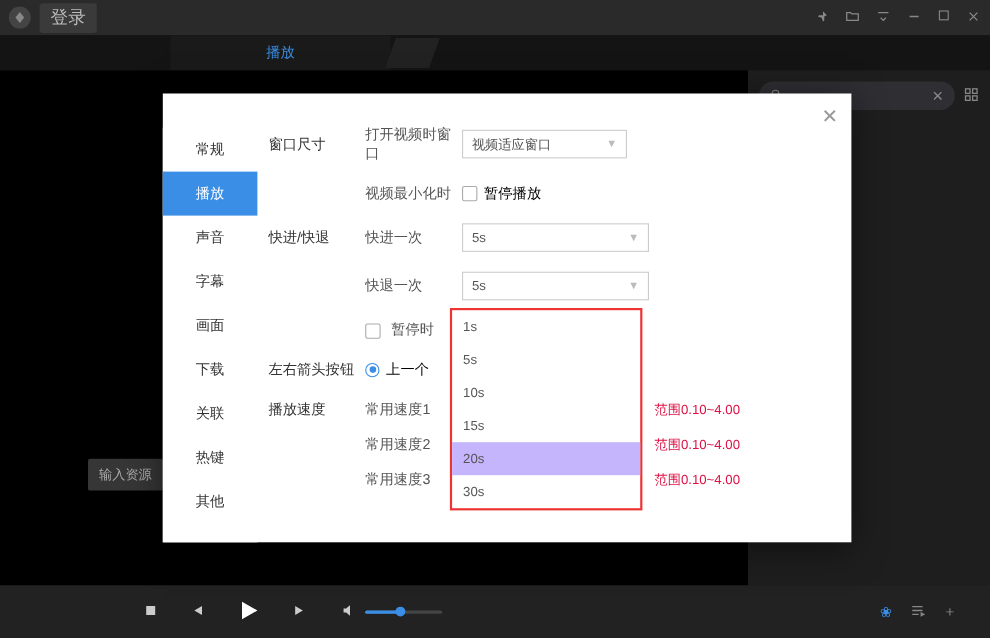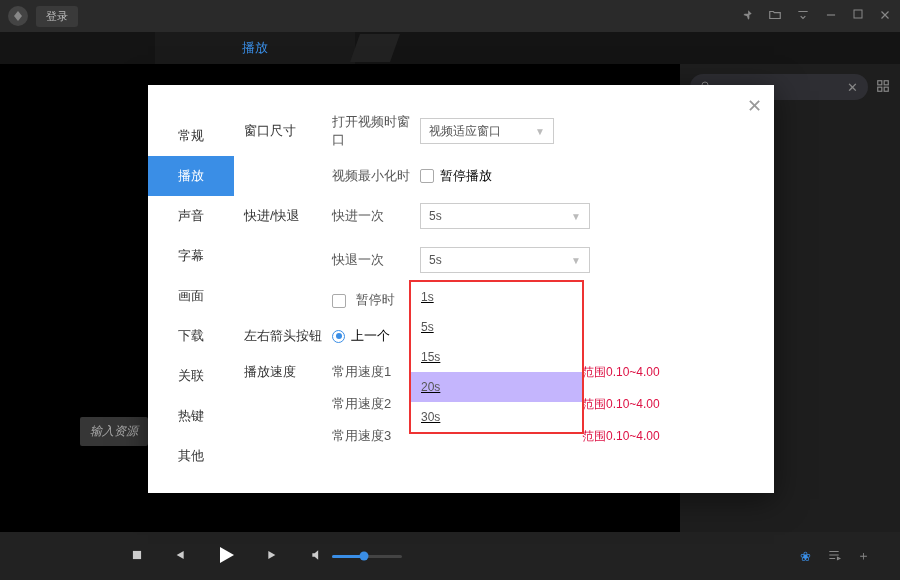--- a/index.html
+++ b/index.html
@@ -22,21 +22,21 @@
   width: 20px; height: 20px;
   background: #444; border-radius: 50%;
   display: flex; align-items: center; justify-content: center;
 }
 .titlebar .login-btn {
   margin-left: 8px;
   background: #3a3a3a;
   color: #bbb;
   padding: 3px 10px;
   border-radius: 3px;
-  font-size: 11px;
+  font-size: 16px;
 }
 .titlebar .spacer { flex: 1; }
 .titlebar .win-icons { display: flex; gap: 14px; color: #888; }
 .titlebar .win-icons span { cursor: pointer; }
 .tabbar {
   height: 32px;
   background: #141414;
   display: flex;
   align-items: center;
 }
@@ -63,21 +63,20 @@
   position: relative;
 }
 .input-res {
   position: absolute;
   left: 80px; top: 353px;
   background: rgba(60,60,60,0.9);
   color: #aaa;
   padding: 6px 10px;
   font-size: 12px;
   border-radius: 2px;
-  font-style: italic;
 }
 .right-panel {
   width: 220px;
   background: #1e1e1e;
   padding: 10px;
 }
 .search-wrap {
   display: flex; align-items: center; gap: 8px;
 }
 .search-box {
@@ -166,43 +165,42 @@
 }
 .select {
   border: 1px solid #ccc;
   height: 26px;
   display: flex; align-items: center; justify-content: space-between;
   padding: 0 8px;
   color: #555;
   background: #fff;
   font-size: 12px;
 }
-.select.w1 { width: 134px; }
+.select.w1 { width: 150px; }
 .select.w2 { width: 170px; }
 .chev { color: #bbb; font-size: 10px; }
 .checkbox {
   width: 14px; height: 14px; border: 1px solid #aaa; border-radius: 2px;
   display: inline-block; margin-right: 6px; vertical-align: middle;
 }
 .radio {
   width: 13px; height: 13px; border: 1px solid #3a8ee6; border-radius: 50%;
   display: inline-flex; align-items: center; justify-content: center; margin-right: 6px;
 }
 .radio .dot { width: 6px; height: 6px; background: #3a8ee6; border-radius: 50%; }
-.hint-red { color: #d14; font-size: 12px; margin-left: 5px; }
+.hint-red { color: #d14; font-size: 12px; margin-left: 18px; }
 
 
 .dropdown {
   position: absolute;
   left: 409px; top: 280px;
   width: 175px;
   background: #fff;
   border: 2px solid #e33;
   z-index: 10;
-  text-decoration: underline;
 }
 .dropdown .opt {
   height: 30px;
   display: flex; align-items: center;
   padding: 0 10px;
   color: #555;
   font-size: 12px;
 }
 .dropdown .opt.hover { background: #c4b5fd; }
 </style>
@@ -385,16 +383,17 @@
       <span style="width:185px"></span>
       <span class="hint-red">范围0.10~4.00</span>
     </div>
 
   </div>
 </div>
 
 <div class="dropdown">
   <div class="opt">1s</div>
   <div class="opt">5s</div>
+  <div class="opt">10s</div>
   <div class="opt">15s</div>
   <div class="opt hover">20s</div>
   <div class="opt">30s</div>
 </div>
 
 </body></html>

